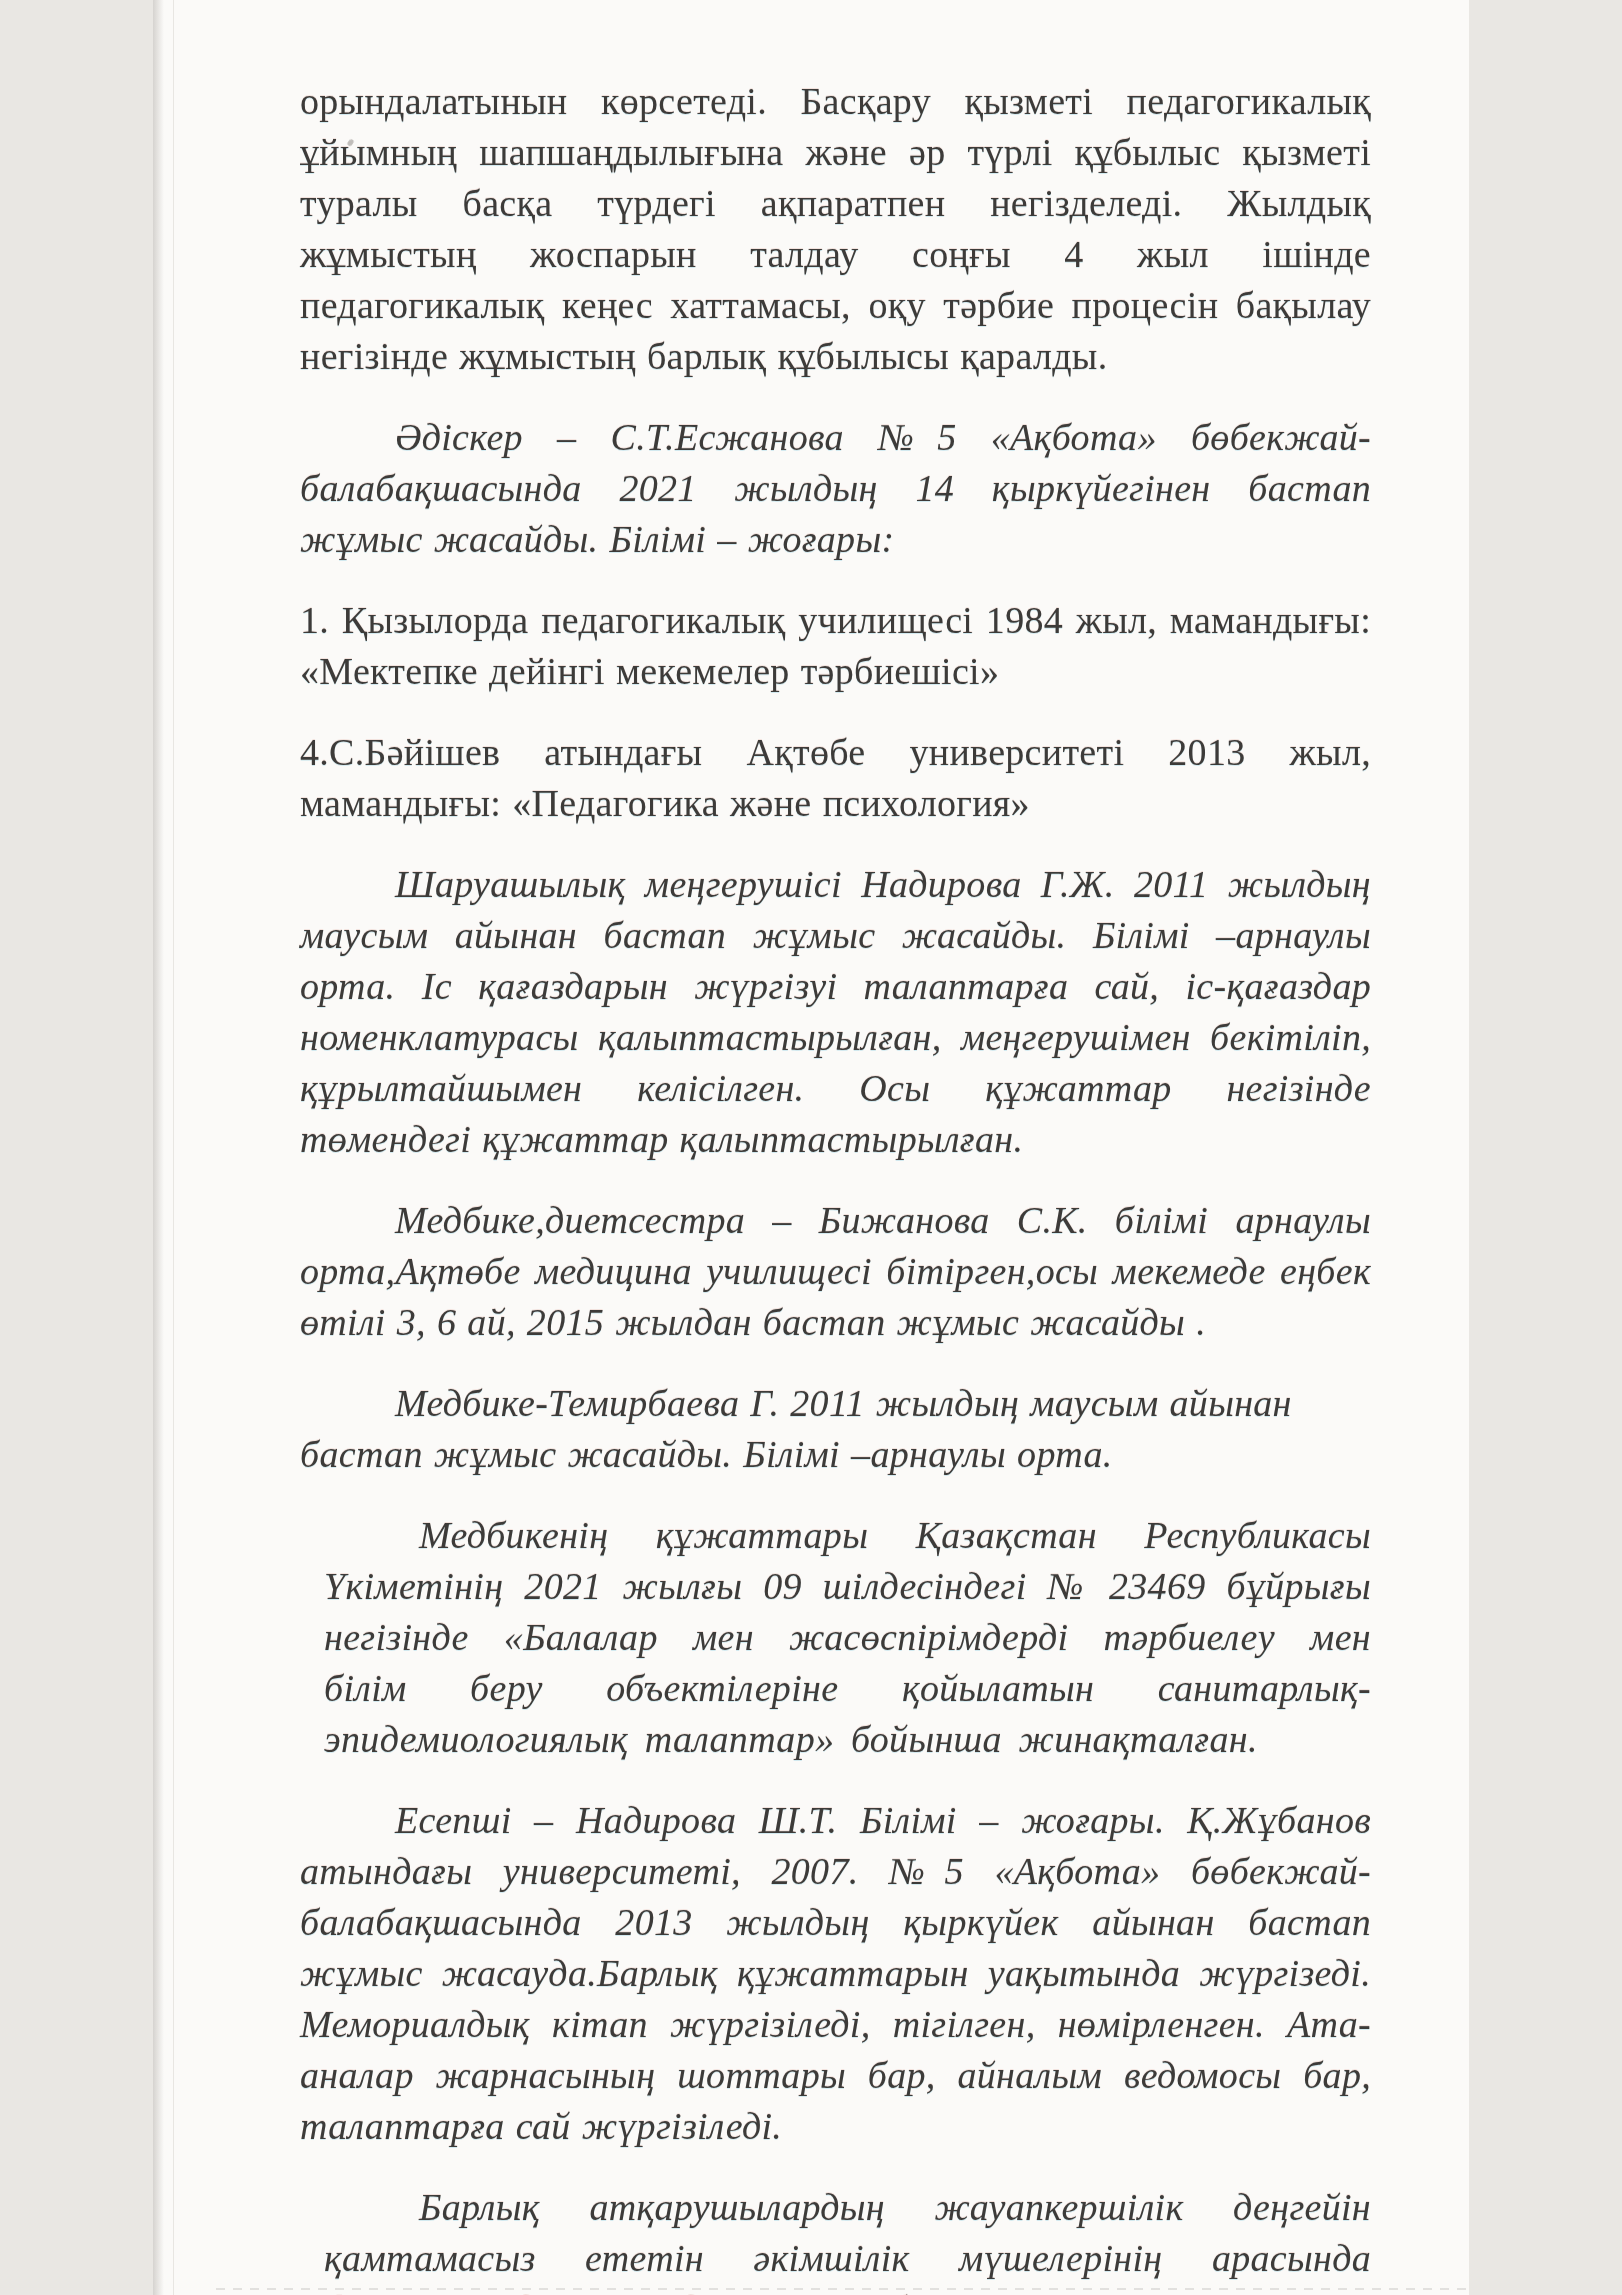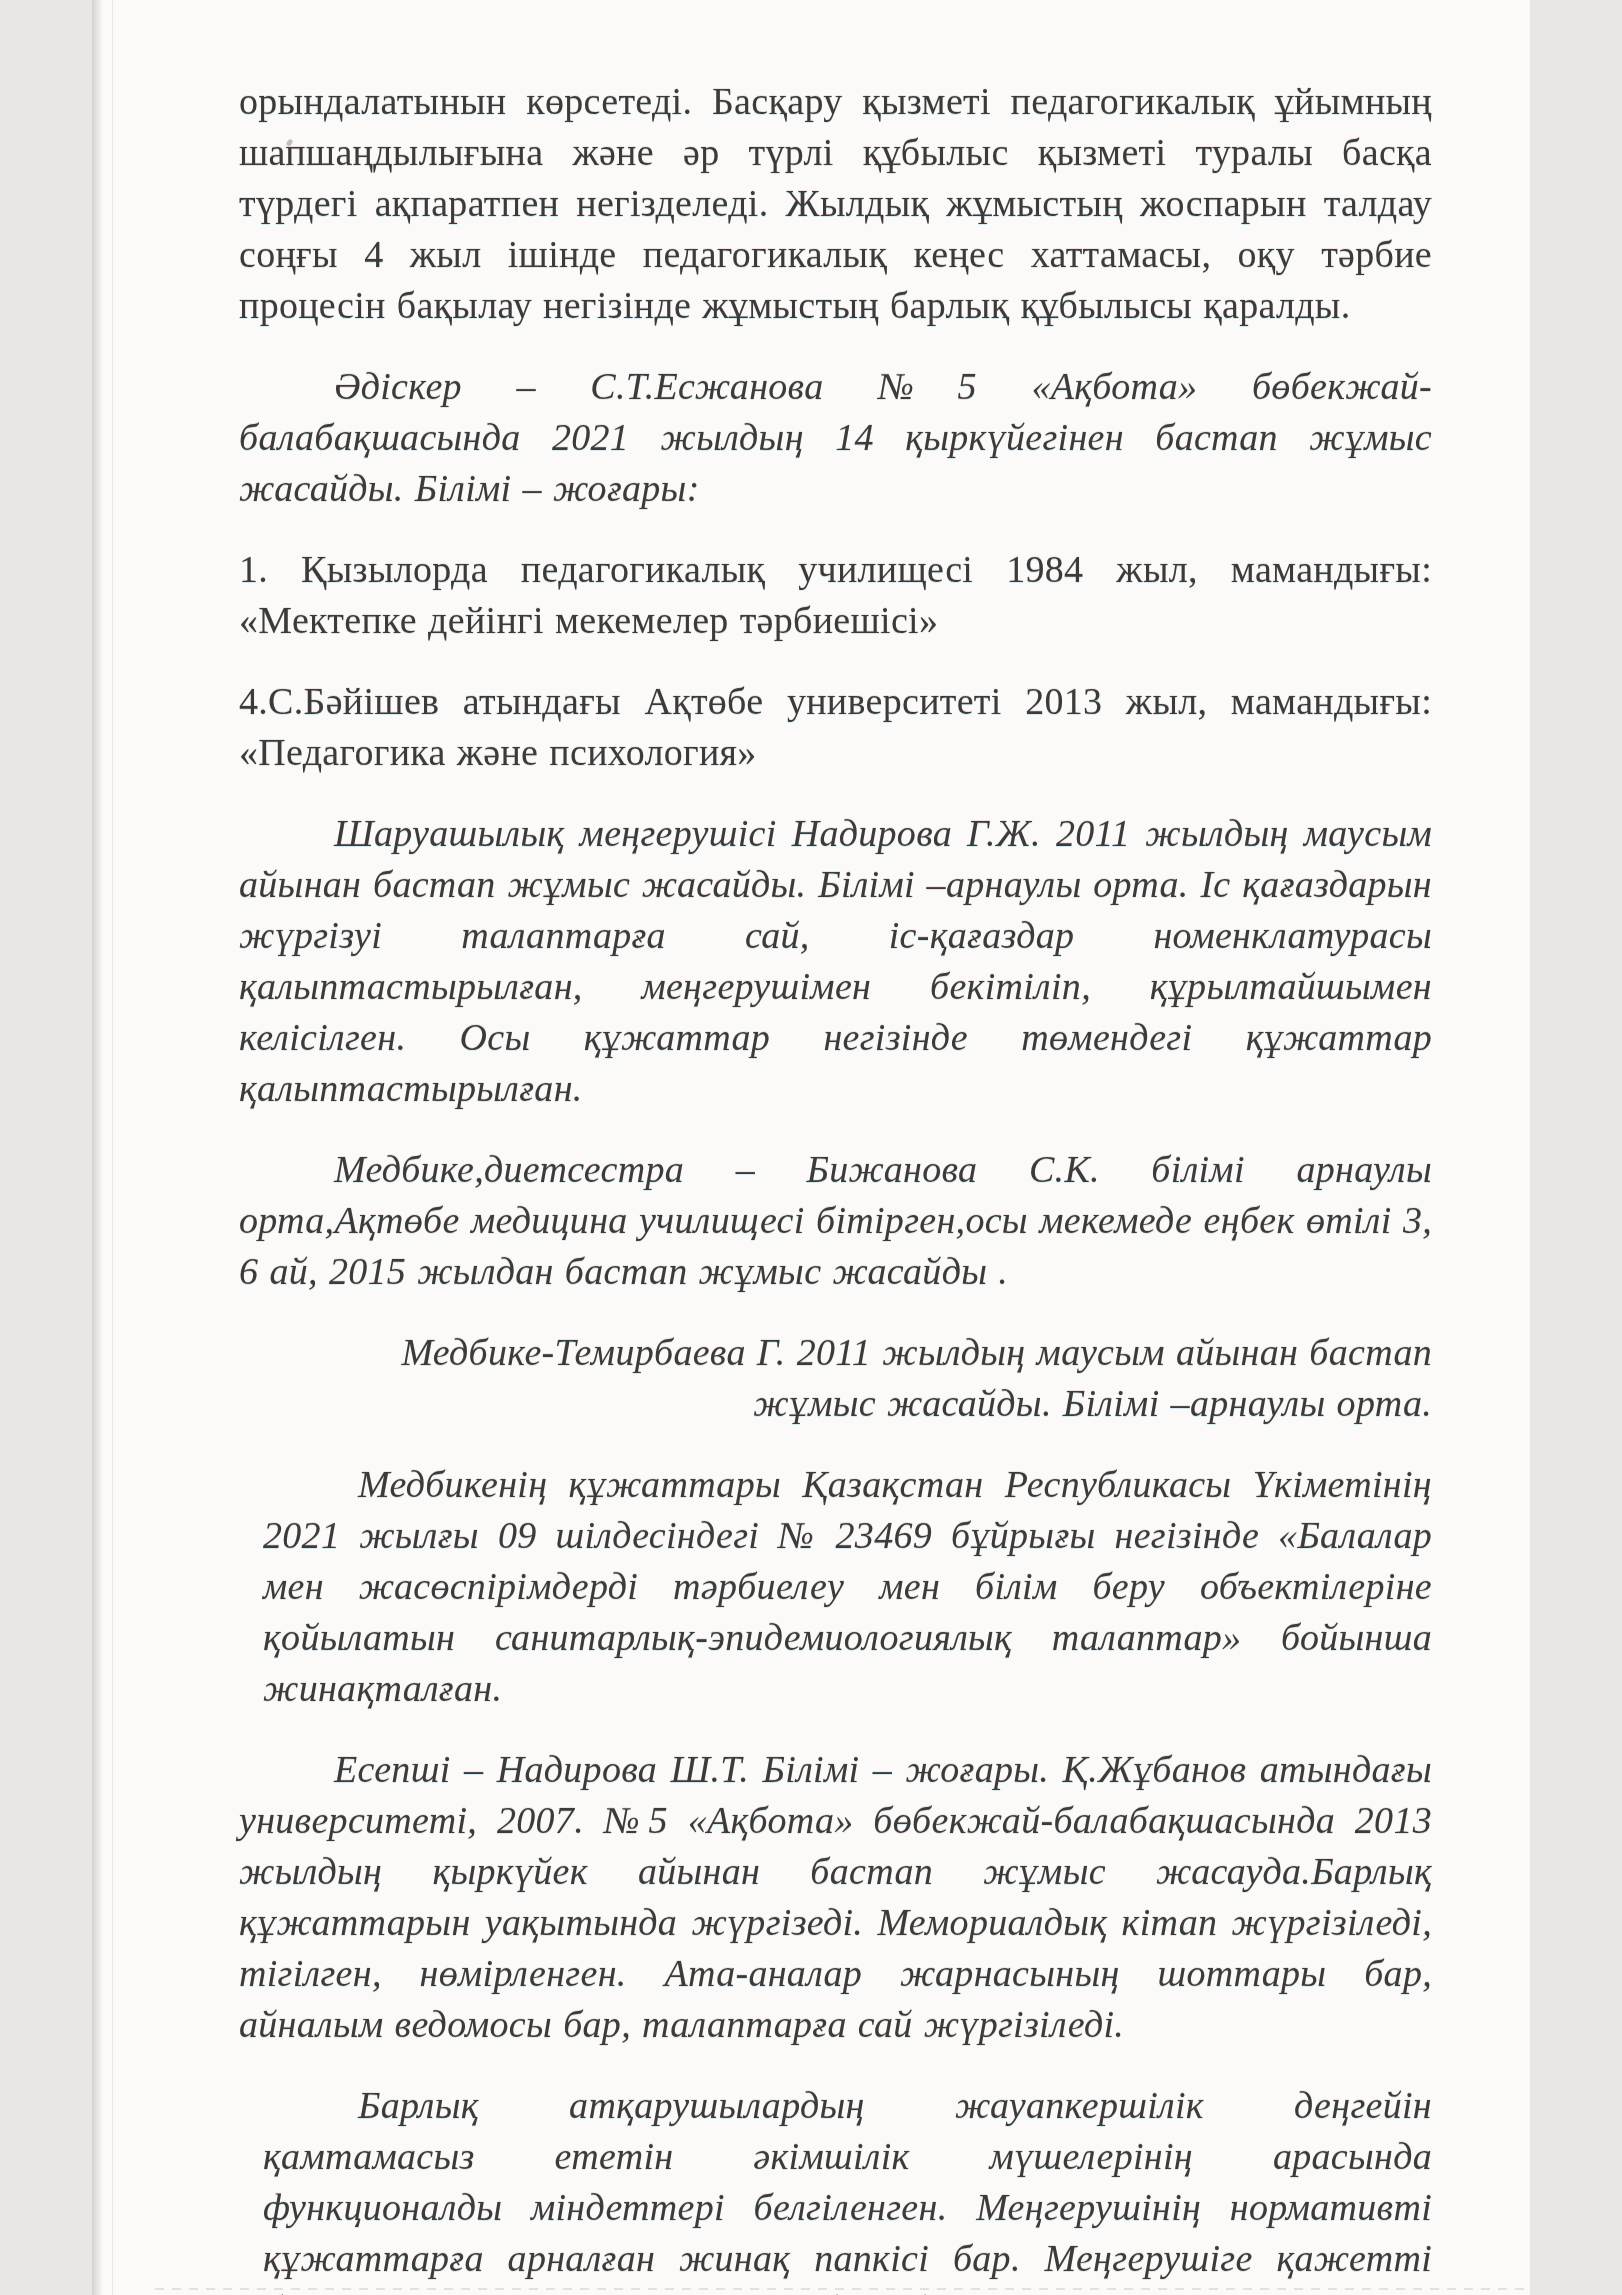--- a/index.html
+++ b/index.html
@@ -2,21 +2,21 @@
 <html style="font-size:10.5px"><head>
 <meta charset="utf-8">
 <style>
   html, body {
     margin: 0;
     padding: 0;
     background: #e9e7e3;
   }
   .page {
     position: relative;
-    width: 1438px;
+    width: 1316px;
     height: 2295px;
     margin: 0 auto;
     background: #fbfaf8;
     overflow: hidden;
     box-sizing: border-box;
     padding: 76px 98px 0 147px;
     font-family: "Liberation Serif", "DejaVu Serif", serif;
     color: #3d3b39;
   }
   
@@ -38,21 +38,21 @@
     margin: 0 0 30px 0;
     font-size: 38px;
     line-height: 51px;
     letter-spacing: 0.3px;
     word-spacing: 1.3px;
     text-align: justify;
     
     text-shadow: 0 1px 0 rgba(0,150,190,0.16), 0 -0.7px 0 rgba(185,60,30,0.12);
   }
   .para.indent { text-indent: 95px; font-style: italic; }
-  .para.left { text-align: right; }
+  .para.left { text-align: left; }
   .para.loose { word-spacing: 0.18em; margin-left: 24px; }
   
   .smudge {
     position: absolute;
     top: 17px; left: 1530px;
     width: 46px; height: 30px;
     pointer-events: none;
   }
   .smudge span {
     position: absolute;

